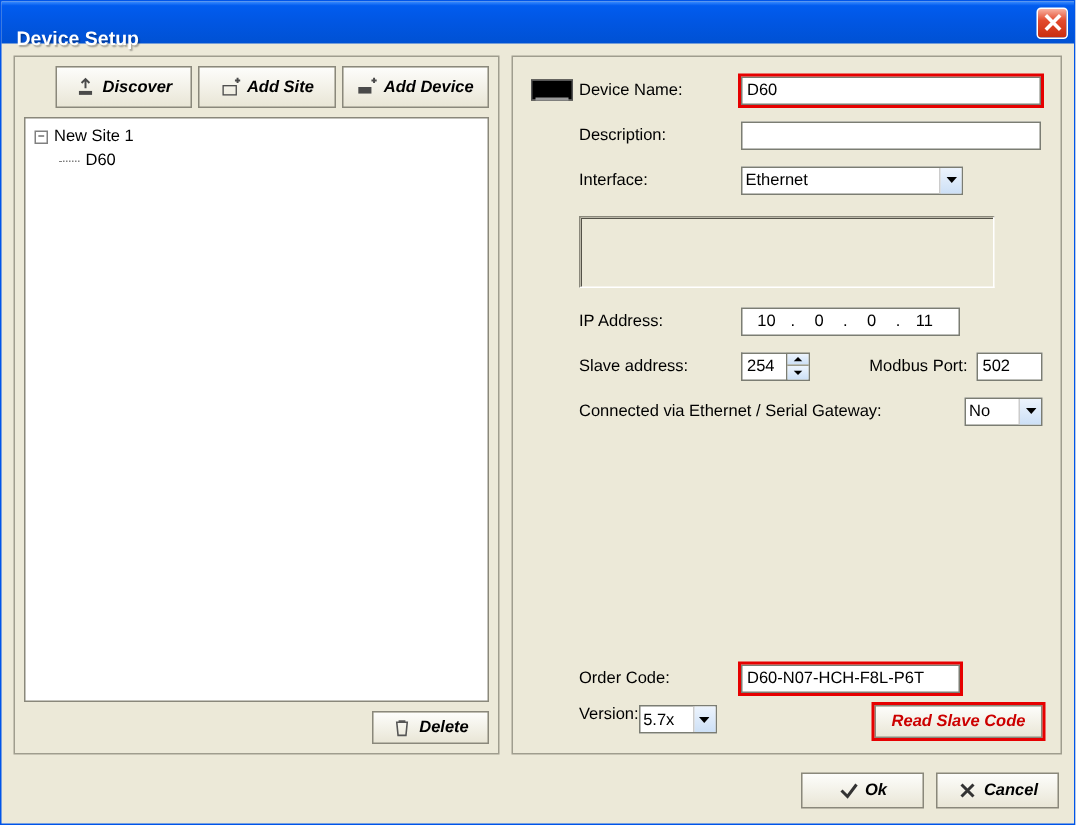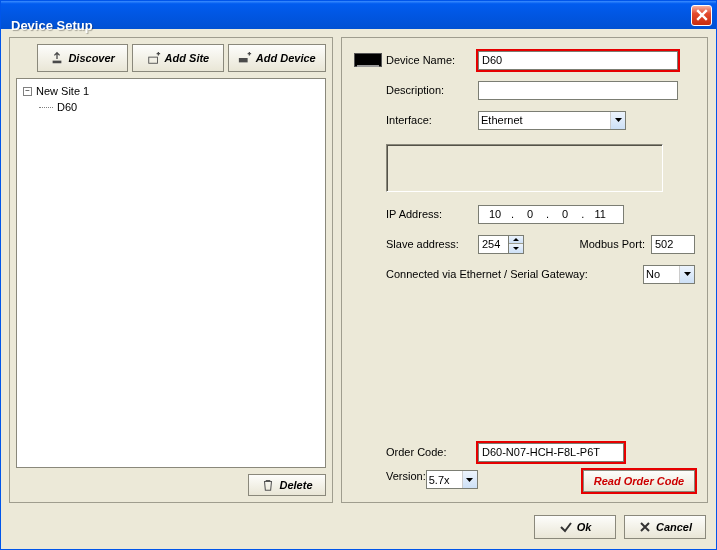--- a/index.html
+++ b/index.html
@@ -24,21 +24,21 @@
 .tree-node { display:flex; align-items:center; gap:4px; height:16px; padding-left:2px; }
 .tree-expander { width:9px; height:9px; border:1px solid #808080; display:flex; align-items:center; justify-content:center; font-size:8px; line-height:8px; background:#fff; }
 .tree-dots { width:14px; border-bottom:1px dotted #808080; height:1px; }
 .tree-child { padding-left: 18px; display:flex; align-items:center; gap:4px; height:16px; }
 
 .delete-row { display:flex; justify-content: flex-end; margin-top:6px; }
 
 
 .right-panel { flex:1; border:1px solid #9f9d8e; padding:10px 12px 6px 12px; display:flex; flex-direction:column; }
 .form-row { display:flex; align-items:center; height:24px; margin-bottom:6px; }
-.form-row .label { width: 92px; }
+.form-row .label { width: 108px; }
 .form-row .label-mid { width: auto; }
 .form-icon { width:28px; margin-right:4px; display:flex; align-items:center; justify-content:flex-start; }
 .device-icon { width:28px; height:14px; background:#000; border:1px solid #555; position:relative; }
 .device-icon::before { content:""; position:absolute; bottom:-1px; left:2px; right:2px; height:2px; background:#999; }
 .text-input { height:19px; border:1px solid #7b7d73; background:#fff; padding:0 3px; font-size:11px; font-family:inherit; }
 .red-box { outline: 2px solid #e60000; }
 .red-text { color: #cc0000; font-weight:bold; font-style:italic; }
 
 .color-btn { width:46px; height:19px; border:1px solid #7b7d73; background:#fff; display:flex; align-items:center; padding:1px; }
 .color-swatch { flex:1; height:100%; background:#000; }
@@ -231,21 +231,21 @@
         <div class="select-css" style="width:52px">
           <span class="sel-text">5.7x</span>
           <div class="select-caret">
               <svg viewBox="0 0 7 4">
                 <path d="M0 0 L3.5 4 L7 0 z" fill="#000"></path>
               </svg>
             </div>
         </div>
         <span style="flex:1"></span>
         <div class="toolbar-btn compact red-box" style="width:112px">
-          <span class="red-text">Read Order Code</span>
+          <span class="red-text">Read Slave Code</span>
         </div>
       </div>
 
     </div>
   </div>
 
   <div class="footer">
     <div class="toolbar-btn">
       <svg class="chk-icon" viewBox="0 0 14 14">
           <path d="M2 7 L6 11 L12 3" stroke="#333" stroke-width="2" fill="none"></path>

